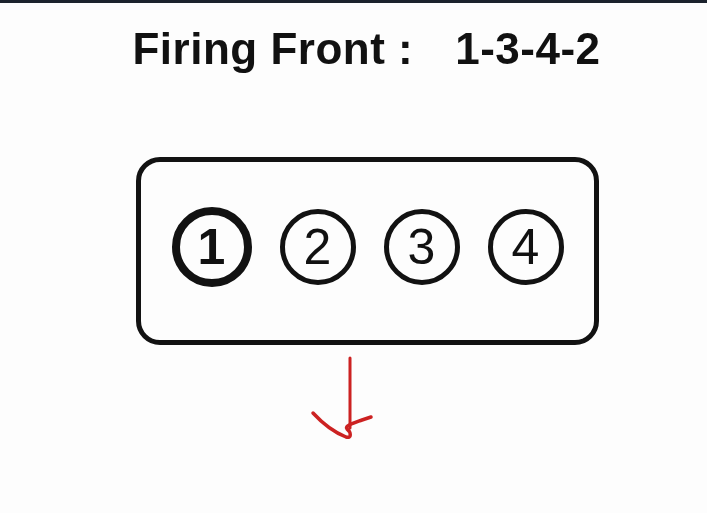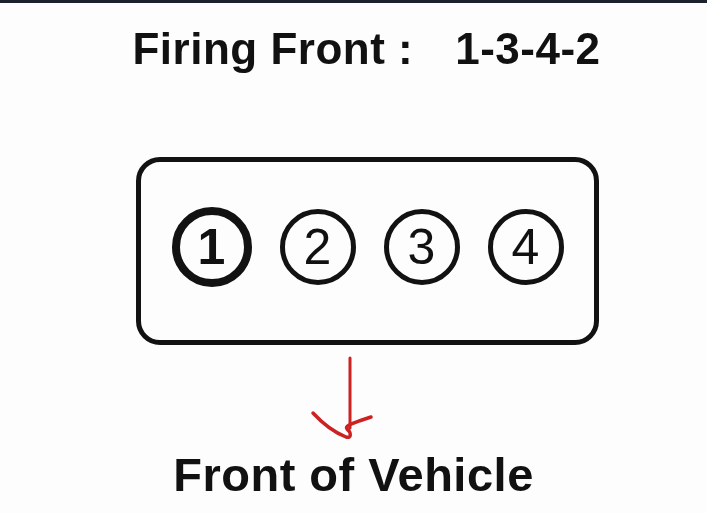--- a/index.html
+++ b/index.html
@@ -118,15 +118,14 @@
     <div class="cylinder">
       <span>4</span>
     </div>
   </div>
 
   <svg class="front-arrow" viewBox="0 0 100 92" xmlns="http://www.w3.org/2000/svg">
     <line x1="50" y1="6" x2="50" y2="76" stroke="#cc2222" stroke-width="3" stroke-linecap="round"></line>
     <path d="M13 61 C 24 73, 36 81, 46 85 C 52 87, 51 80, 47 77 C 44 74, 54 71, 62 68 L 71 65" stroke="#cc2222" stroke-width="3.5" fill="none" stroke-linecap="round" stroke-linejoin="round"></path>
   </svg>
 
-  <div class="footer-label">Front of Vehicle</div>
 
 </div>
 
 </body></html>

